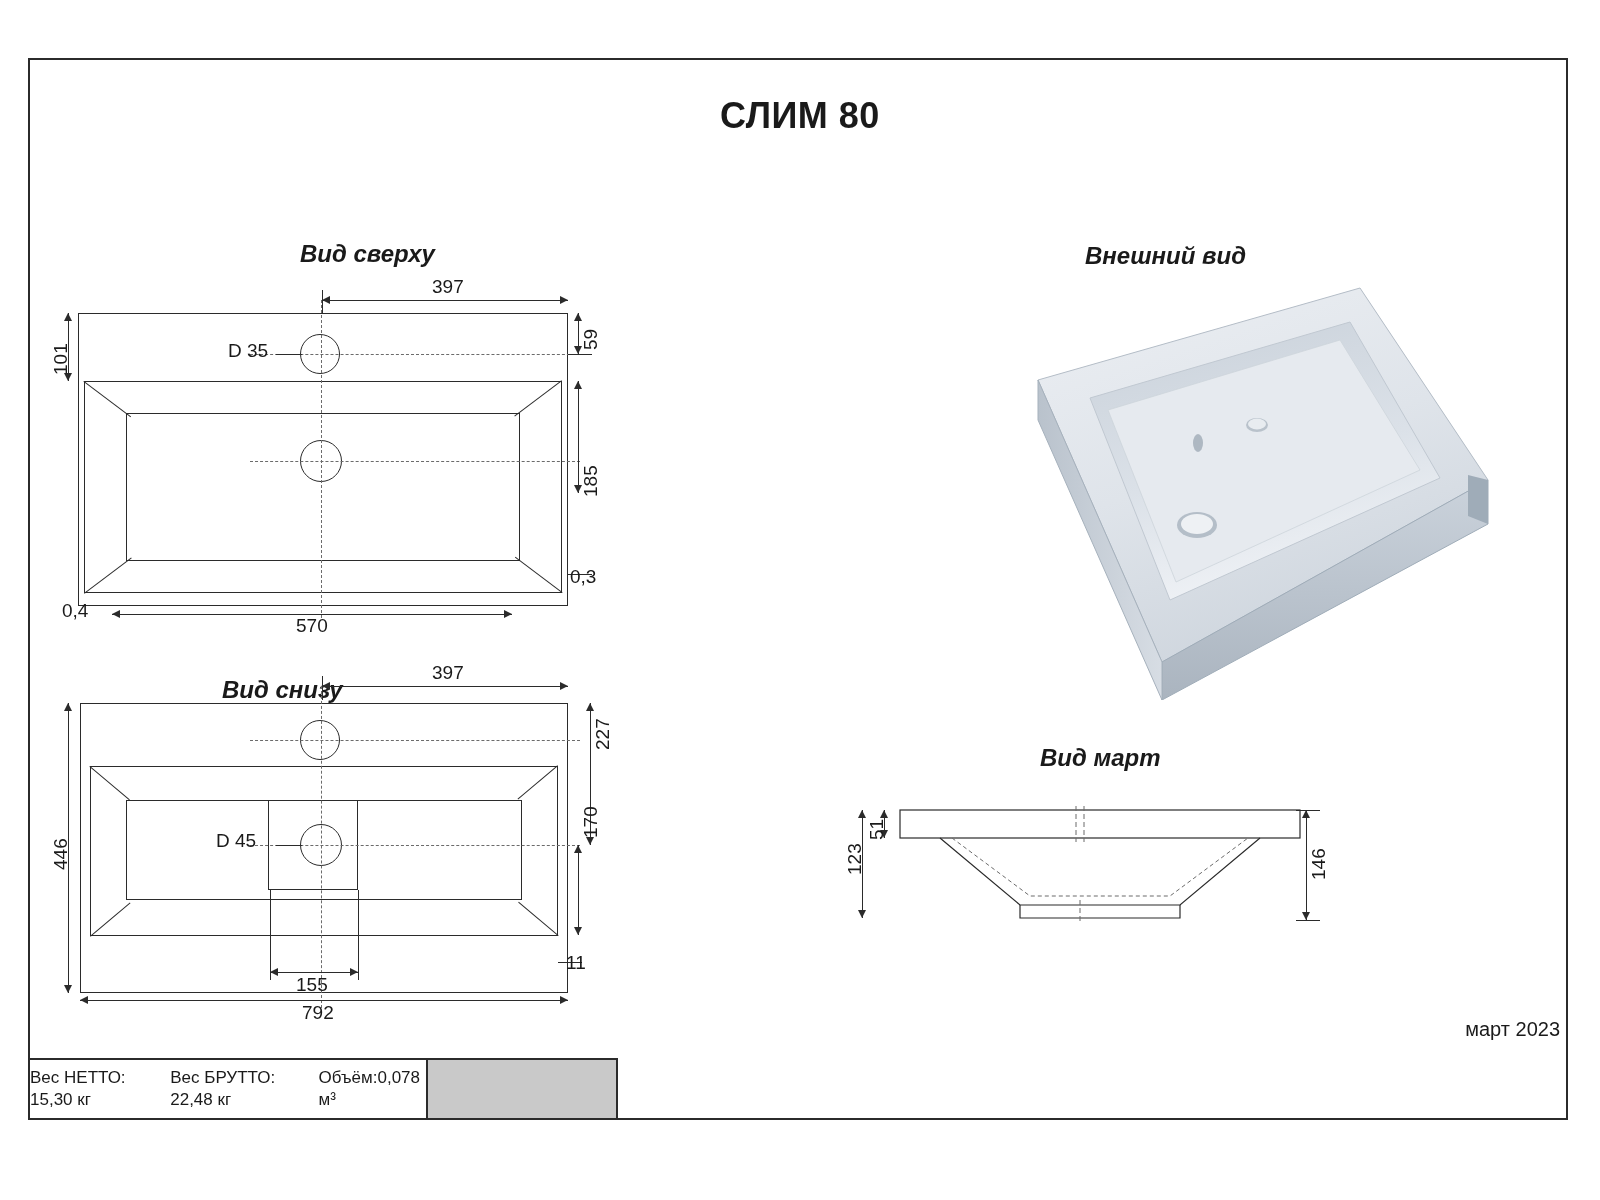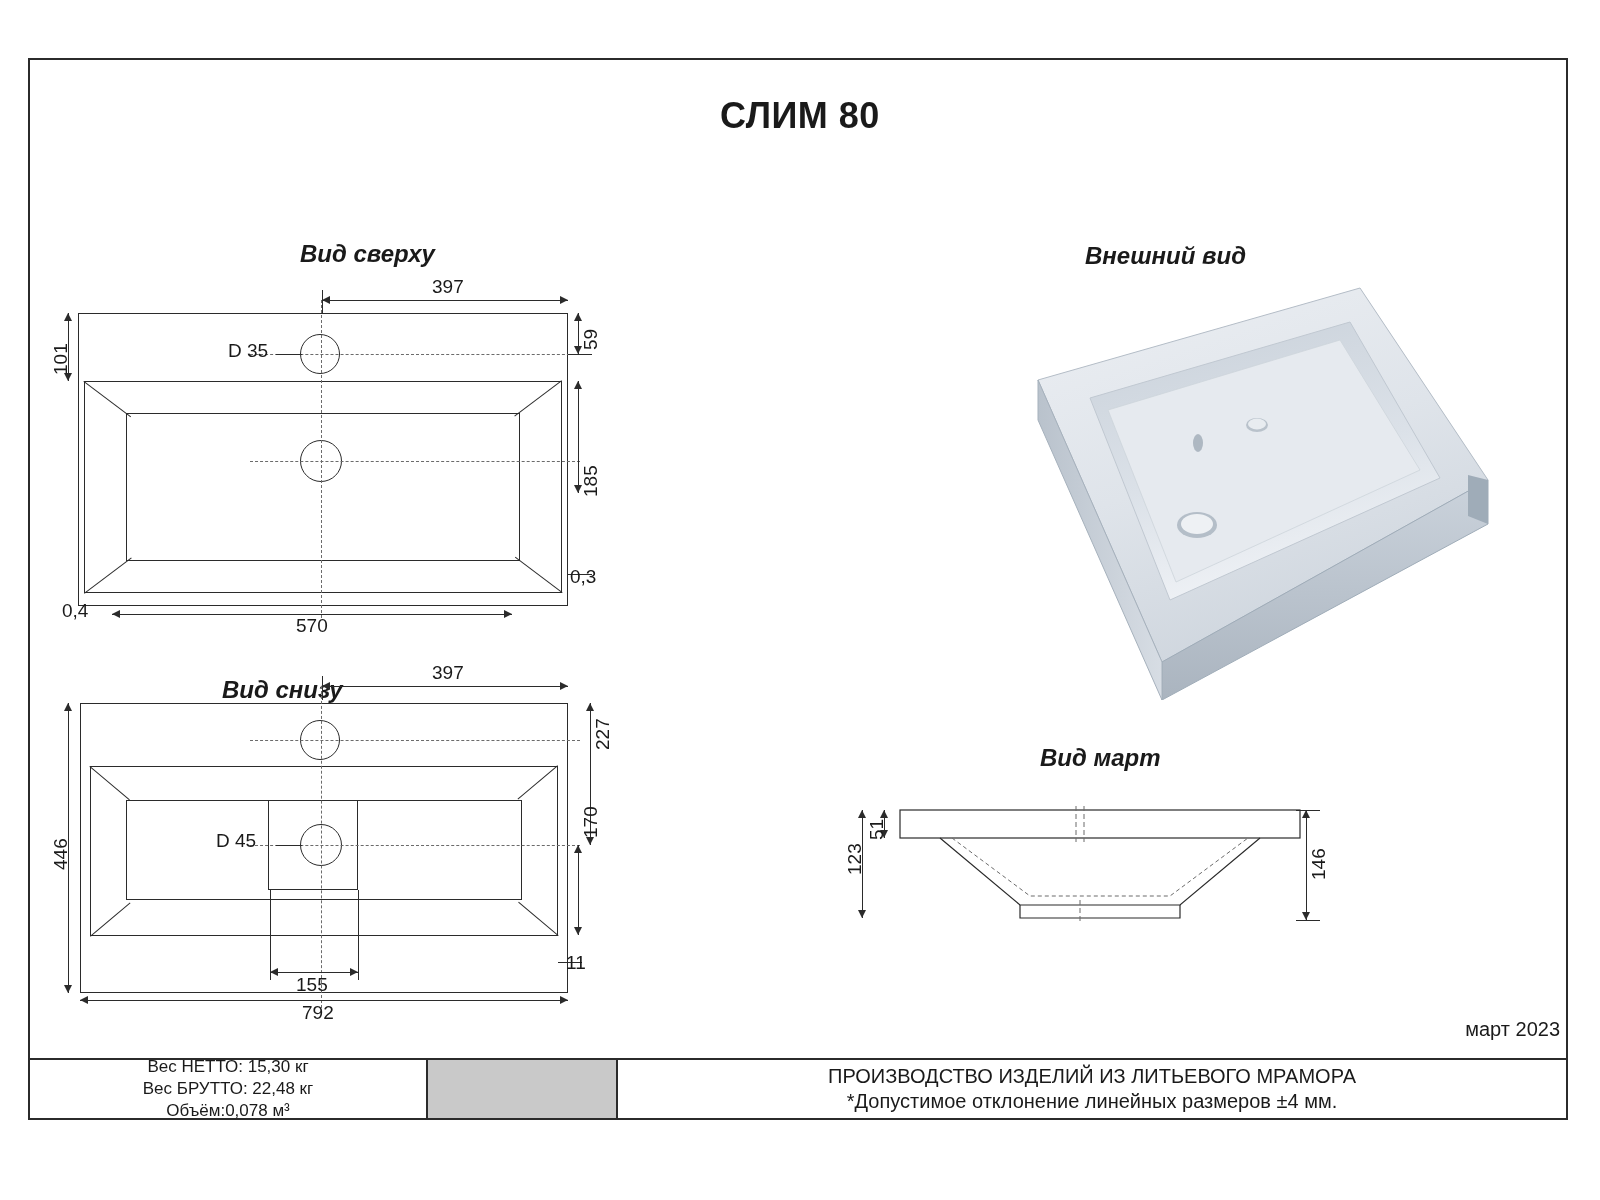--- a/index.html
+++ b/index.html
@@ -21,21 +21,21 @@
   .circ{position:absolute;border:1px solid #2b2b2b;border-radius:50%;box-sizing:border-box;}
   .arrowL,.arrowR{position:absolute;width:0;height:0;border-top:4px solid transparent;border-bottom:4px solid transparent;}
   .arrowL{border-right:8px solid #2b2b2b;}
   .arrowR{border-left:8px solid #2b2b2b;}
   .arrowU,.arrowD{position:absolute;width:0;height:0;border-left:4px solid transparent;border-right:4px solid transparent;}
   .arrowU{border-bottom:8px solid #2b2b2b;}
   .arrowD{border-top:8px solid #2b2b2b;}
   
   .footer{position:absolute;left:28px;top:1058px;width:1540px;height:62px;box-sizing:border-box;}
   .fleft{position:absolute;left:0;top:0;width:400px;height:62px;border:2px solid #2b2b2b;box-sizing:border-box;background:#fff;
-         display:flex;flex-direction:column;align-items:center;justify-content:center;font-size:17px;line-height:1.28;}
+         display:flex;flex-direction:row;align-items:center;justify-content:center;font-size:17px;line-height:1.28;}
   .fmidgrey{position:absolute;left:400px;top:0;width:190px;height:62px;background:#c9c9c9;border:2px solid #2b2b2b;border-left:none;box-sizing:border-box;}
   .fright{position:absolute;left:590px;top:0;width:950px;height:62px;border:2px solid #2b2b2b;border-left:none;box-sizing:border-box;
           display:flex;flex-direction:column;align-items:center;justify-content:center;font-size:20px;line-height:1.25;}
   .date{position:absolute;right:40px;top:1018px;font-size:20px;}
   
   .render{position:absolute;}
 </style>
 </head>
 <body>
 
@@ -240,19 +240,15 @@
 
   <div class="date">март 2023</div>
 
   <div class="footer">
     <div class="fleft">
       <div>Вес НЕТТО: 15,30 кг</div>
       <div>Вес БРУТТО: 22,48 кг</div>
       <div>Объём:0,078 м³</div>
     </div>
     <div class="fmidgrey"></div>
-    <div class="fright">
-      <div>ПРОИЗВОДСТВО ИЗДЕЛИЙ ИЗ ЛИТЬЕВОГО МРАМОРА</div>
-      <div>*Допустимое отклонение линейных размеров ±4 мм.</div>
-    </div>
   </div>
 
 </div>
 
 </body></html>

